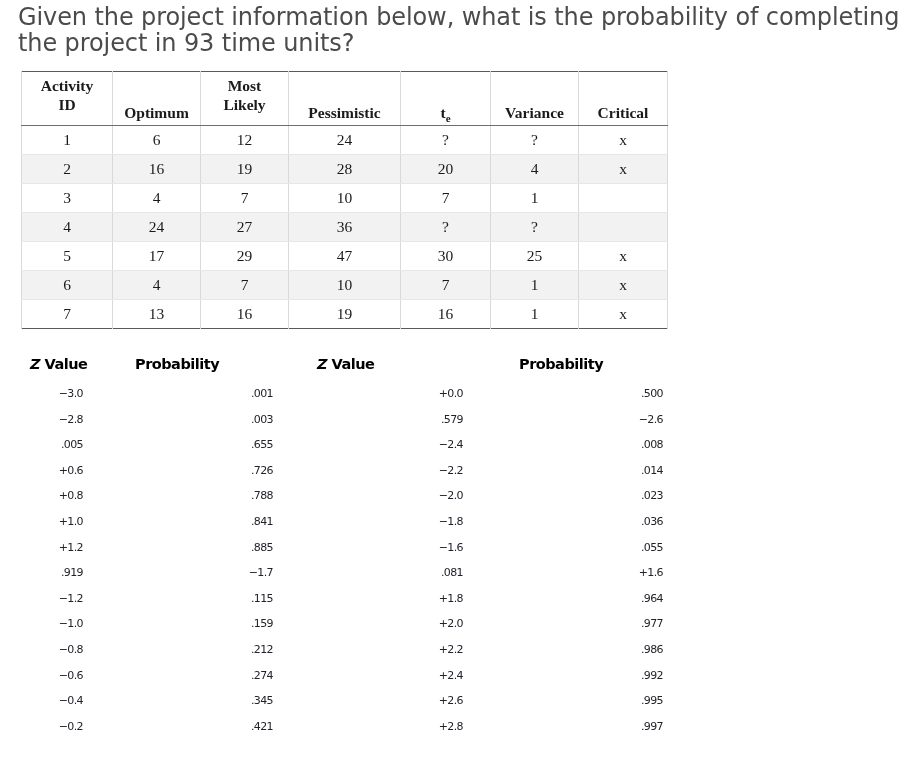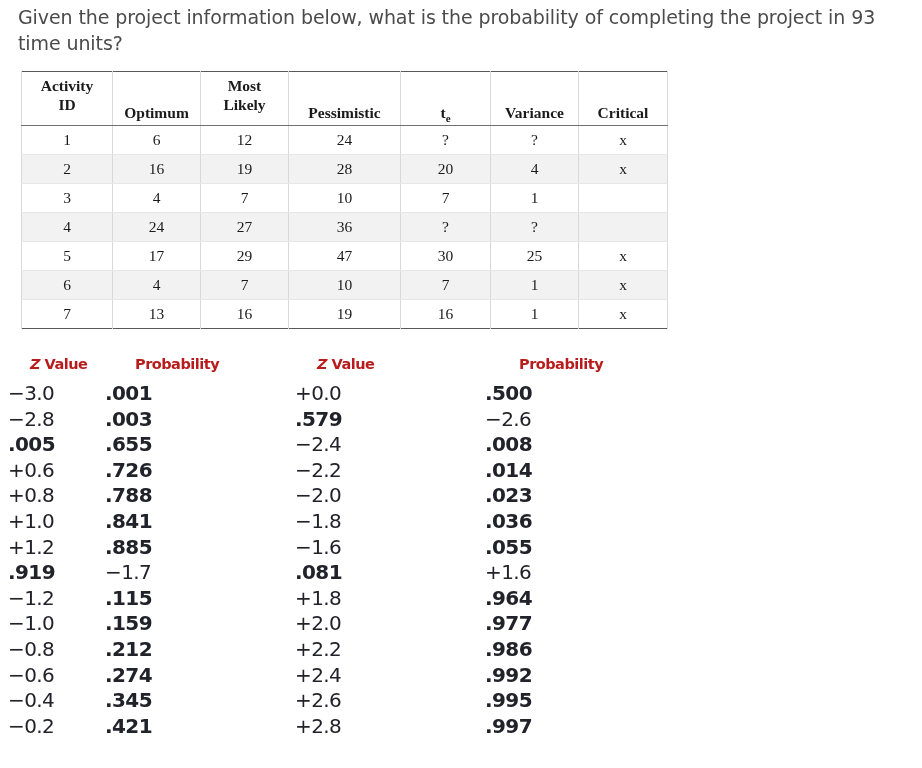--- a/index.html
+++ b/index.html
@@ -15,21 +15,21 @@
     -webkit-font-smoothing: antialiased;
   }
 
   
   #question {
     position: absolute;
     left: 18px;
     top: 4px;
     width: 890px;
     font-family: "DejaVu Sans", sans-serif;
-    font-size: 19px;
+    font-size: 24px;
     line-height: 26px;
     color: #4b4b4b;
     letter-spacing: -0.1px;
   }
 
   
   #activity-table-wrap {
     position: absolute;
     left: 21px;
     top: 71px;
@@ -98,46 +98,46 @@
   }
   .z-grid {
     display: grid;
     grid-template-columns: 97px 190px 190px 200px;
     margin-left: 8px;
   }
   .z-head {
     font-family: "DejaVu Sans", sans-serif;
     font-weight: bold;
     font-size: 14.5px;
-    color: #b91c1c;
+    color: #000000;
     letter-spacing: -0.5px;
     height: 26px;
     line-height: 19px;
     white-space: nowrap;
   }
   .z-head.c1 { padding-left: 22px; }
   .z-head.c2 { padding-left: 30px; }
   .z-head.c3 { padding-left: 22px; }
   .z-head.c4 { padding-left: 34px; }
   .z-head em {
     font-style: italic;
     font-weight: bold;
   }
   .z-cell {
     font-family: "DejaVu Sans", sans-serif;
-    font-size: 20px;
+    font-size: 11px;
     color: #22222a;
     height: 25.6px;
     line-height: 25.6px;
-    text-align: left;
+    text-align: right;
     letter-spacing: -0.6px;
     white-space: nowrap;
   }
   .z-cell.zv { padding-right: 22px; }
-  .z-cell.pv { padding-right: 22px; font-weight: bold; }
+  .z-cell.pv { padding-right: 22px; }
 </style>
 </head>
 <body>
 
 <div id="question">Given the project information below, what is the probability of completing the project in 93 time units?</div>
 
 <div id="activity-table-wrap">
   <table class="activity">
     <colgroup>
       <col class="col-id">

